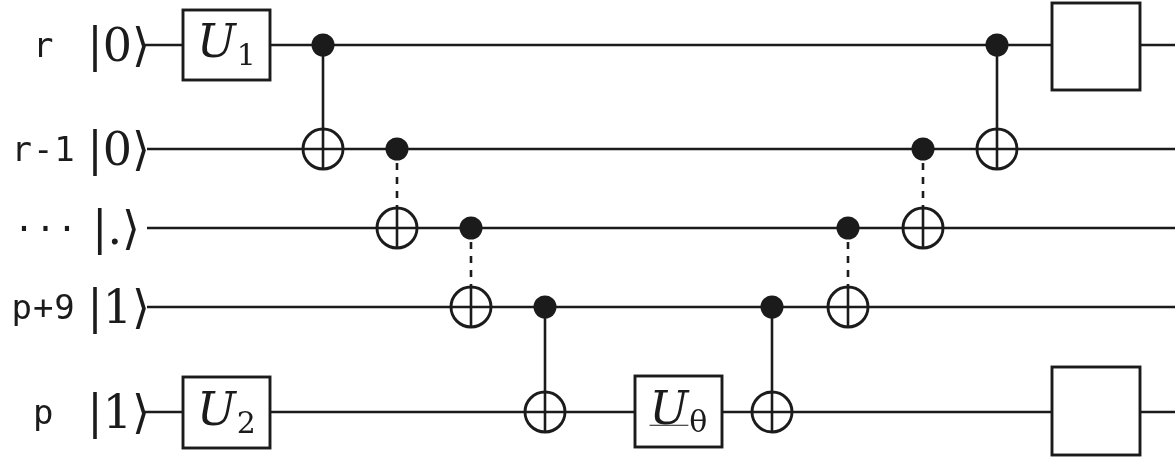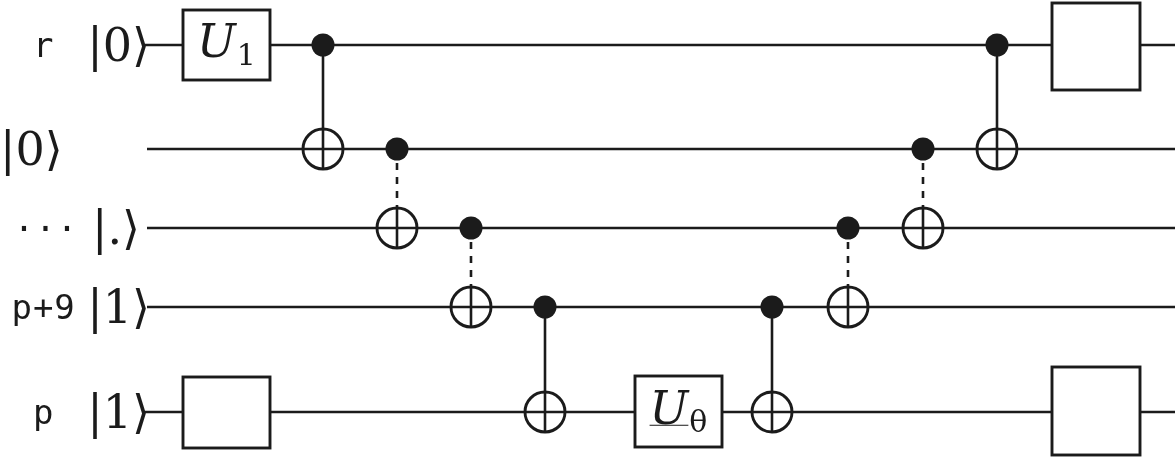--- a/index.html
+++ b/index.html
@@ -124,35 +124,39 @@
       <rect x="635" y="376" width="87" height="71" fill="#ffffff" stroke="#1b1b1b" stroke-width="2.9"></rect>
       <rect x="1052" y="3" width="88" height="87" fill="#ffffff" stroke="#1b1b1b" stroke-width="2.9"></rect>
       <rect x="1052" y="367" width="88" height="88" fill="#ffffff" stroke="#1b1b1b" stroke-width="2.9"></rect>
     </svg>
 
   <div class="wire-label" style="top: 45px;">
     <span class="reg">r</span>
     <span class="ket">|0⟩</span>
   </div>
   <div class="wire-label" style="top: 149px;">
+    <span class="reg">r-1</span>
     <span class="ket">|0⟩</span>
   </div>
   <div class="wire-label" style="top: 228px;">
     <span class="reg">···</span>
     <span class="ket">|.⟩</span>
   </div>
   <div class="wire-label" style="top: 307px;">
     <span class="reg">p+9</span>
     <span class="ket">|1⟩</span>
   </div>
   <div class="wire-label" style="top: 412px;">
     <span class="reg">p</span>
     <span class="ket">|1⟩</span>
   </div>
 
   <div class="gate-label" style="left: 226.5px; top: 45px; text-align: center;">
     <span class="g-main">U</span><span class="g-sup"></span><span class="g-sub">1</span>
   </div>
+  <div class="gate-label" style="left: 226.5px; top: 412.5px;">
+    <span class="g-main">U</span><span class="g-sup"></span><span class="g-sub">2</span>
+  </div>
   <div class="gate-label" style="left: 678.5px; top: 411.5px; text-decoration: underline;">
     <span class="g-main">U</span><span class="g-sup"></span><span class="g-sub">θ</span>
   </div>
 
 </div>
 
 </body></html>

